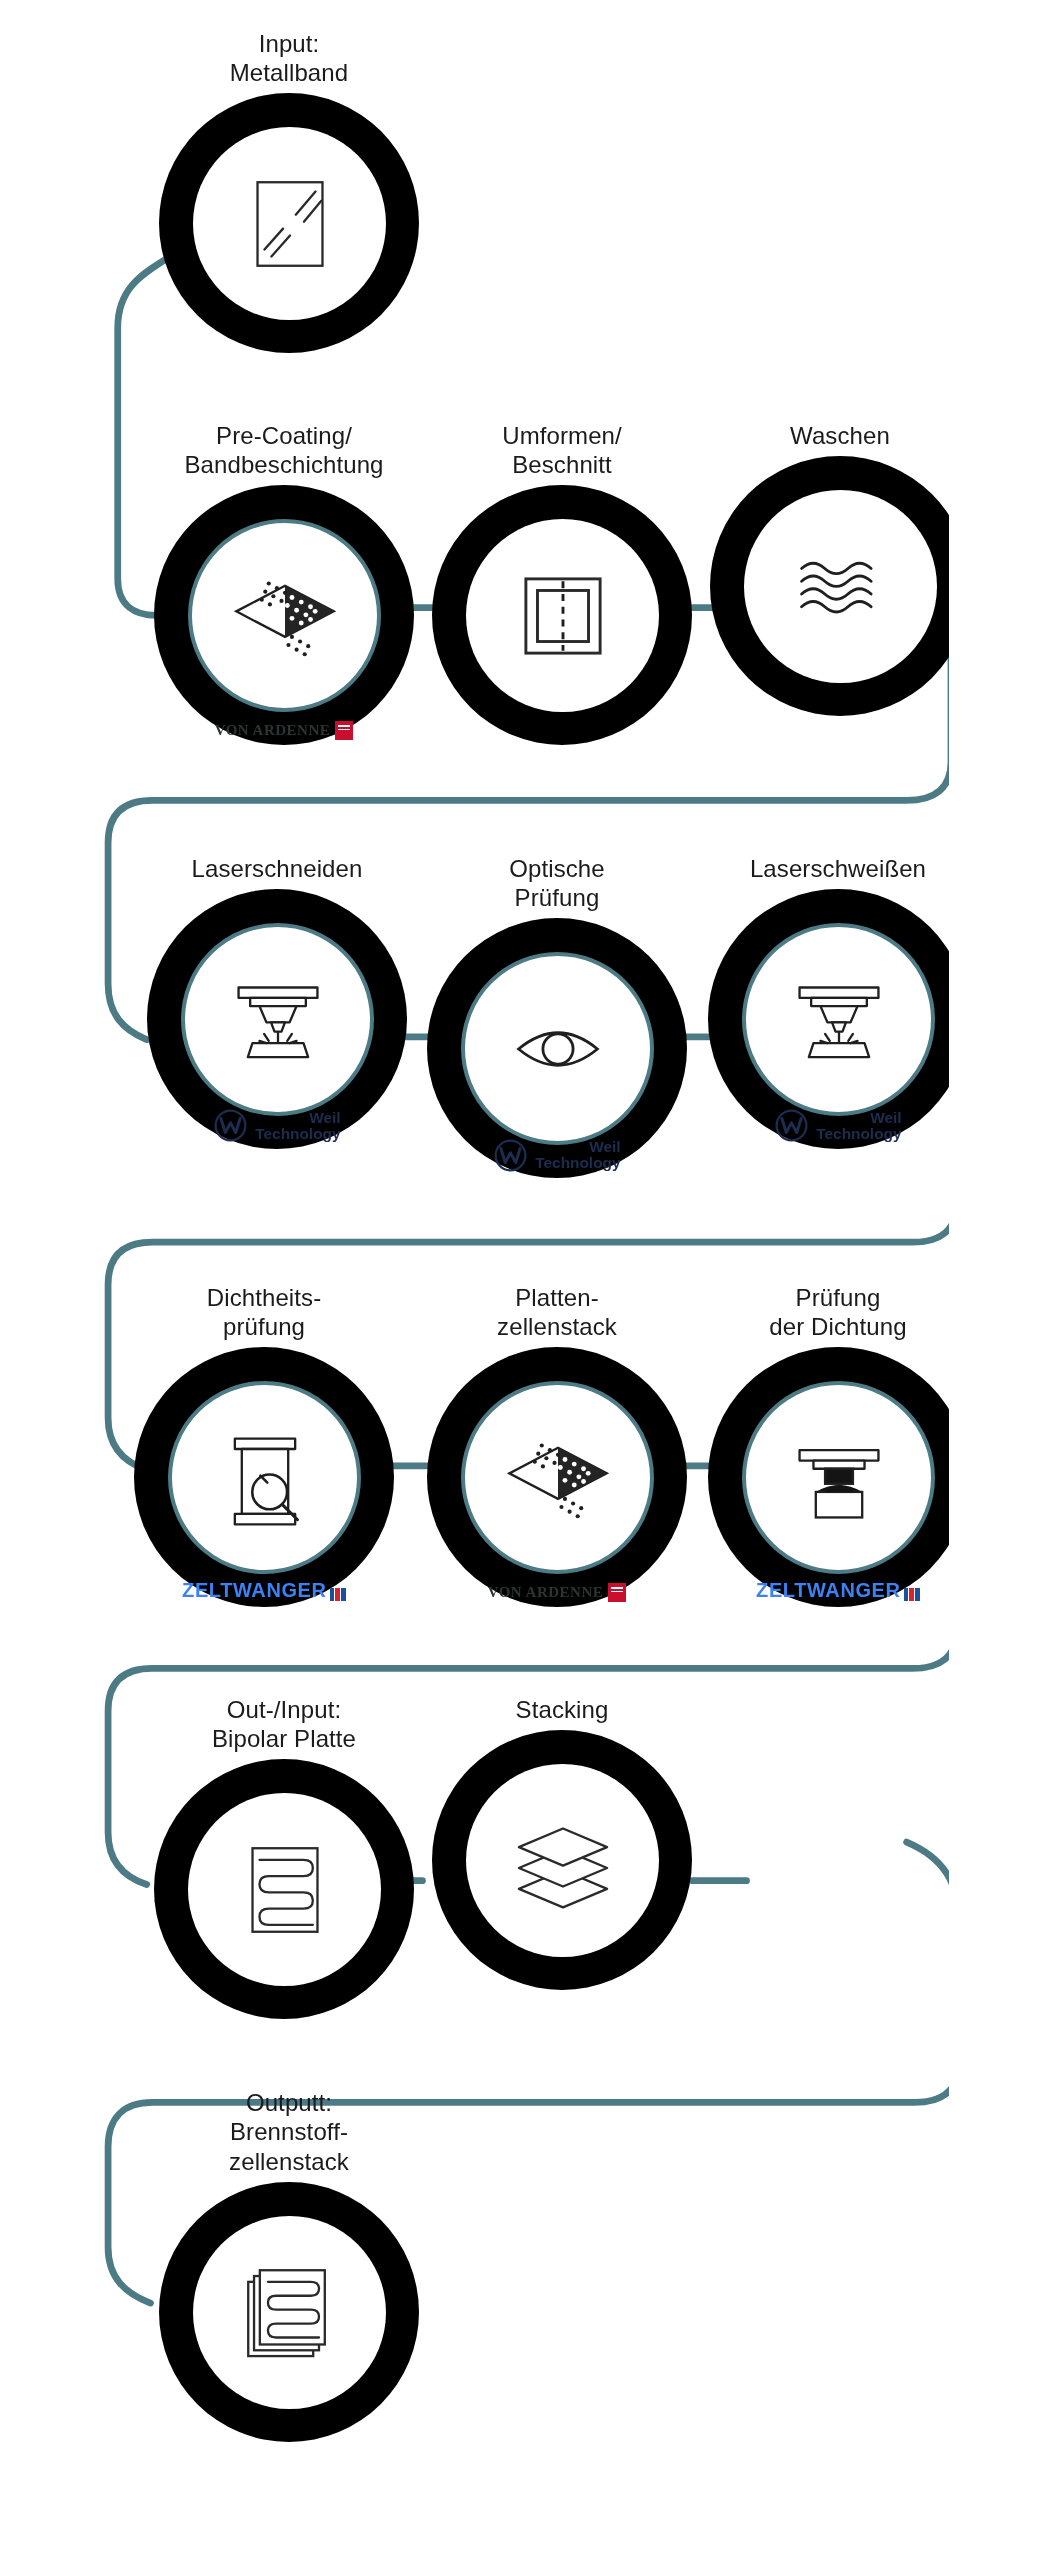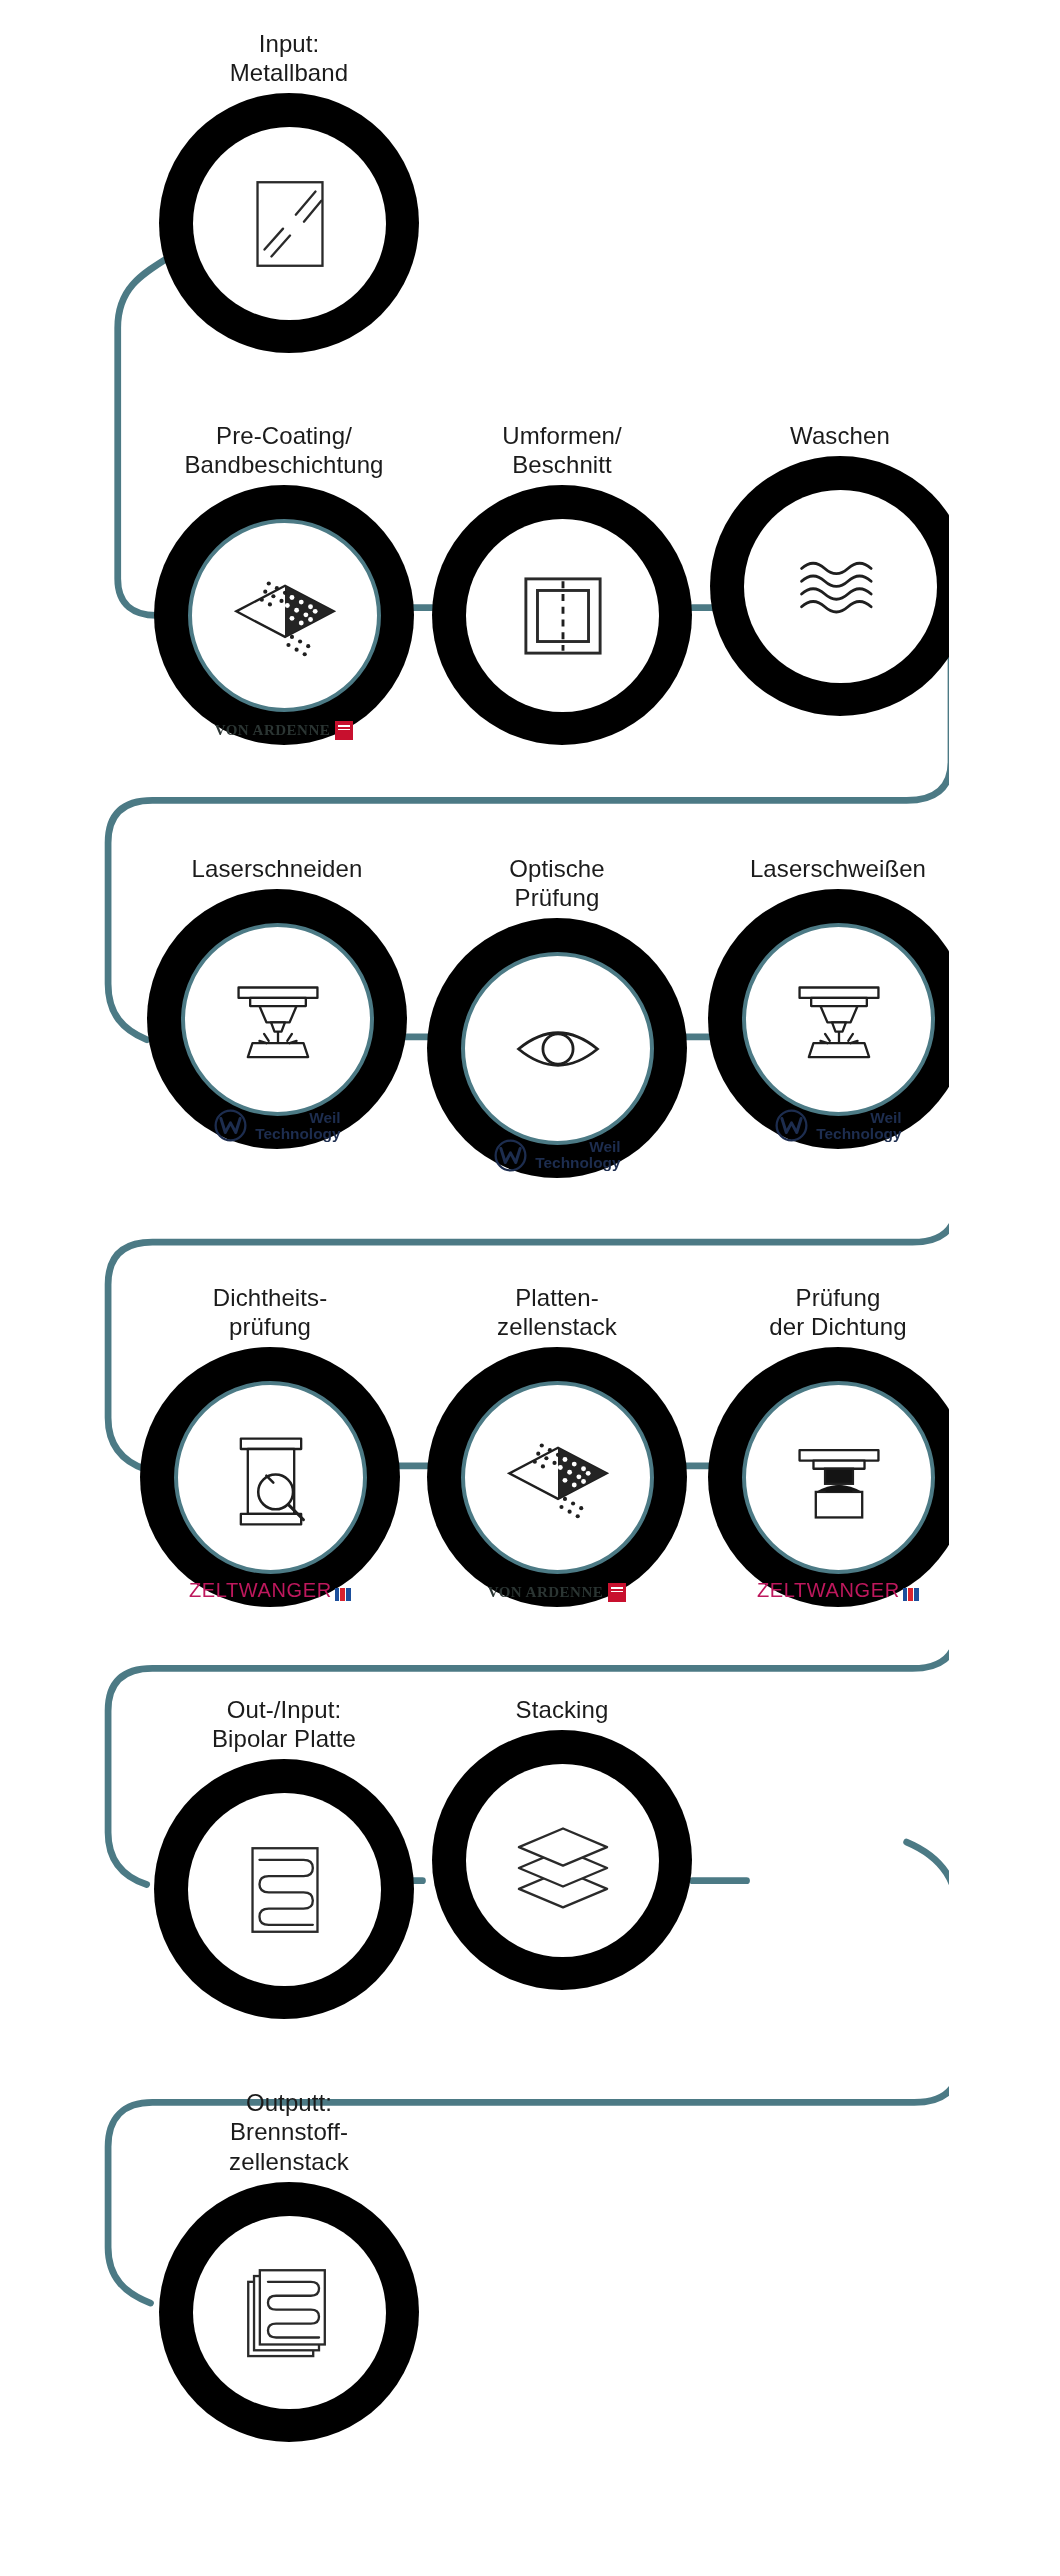--- a/index.html
+++ b/index.html
@@ -137,23 +137,23 @@
     white-space: pre-line;
   }
 
   .logo-zelt {
     display: flex;
     align-items: flex-end;
     gap: 2.9px;
   }
   .logo-zelt .txt {
     font-size: 20px;
-    font-weight: 400;
+    font-weight: 700;
     letter-spacing: 0.6px;
-    color: #be185d;
+    color: #3b82f6;
   }
   .logo-zelt .figs {
     display: flex;
     align-items: flex-end;
     gap: 1px;
     padding-bottom: 1px;
   }
   .logo-zelt .fig {
     width: 4.8px;
     height: 12.5px;
@@ -403,21 +403,21 @@
             <circle cx="20" cy="20" r="17" fill="none" stroke="#1d2d4f" stroke-width="2.6"></circle>
             <path d="M 9,12 L 14,28 L 20,17 L 26,28 L 31,12" fill="none" stroke="#1d2d4f" stroke-width="3.4" stroke-linecap="round" stroke-linejoin="round"></path>
           </svg>
           <span class="wt">Weil
 Technology</span>
         </div>
       </div>
     </div>
   </div>
 
-  <div class="node" style="left:140px; top:1283px;">
+  <div class="node" style="left:134px; top:1283px;">
     <div class="node-label">Dichtheits-
 prüfung</div>
     <div class="disc-wrap">
       <div class="disc-outer"></div>
       <div class="disc-inner ringed">
         <svg class="icon-svg" viewBox="0 0 100 100">
           <g fill="#ffffff" stroke="#1f1f1f" stroke-width="2" stroke-linejoin="round">
             <rect x="24" y="16" width="52" height="9"></rect>
             <rect x="30" y="25" width="40" height="56"></rect>
             <rect x="24" y="81" width="52" height="9"></rect>

